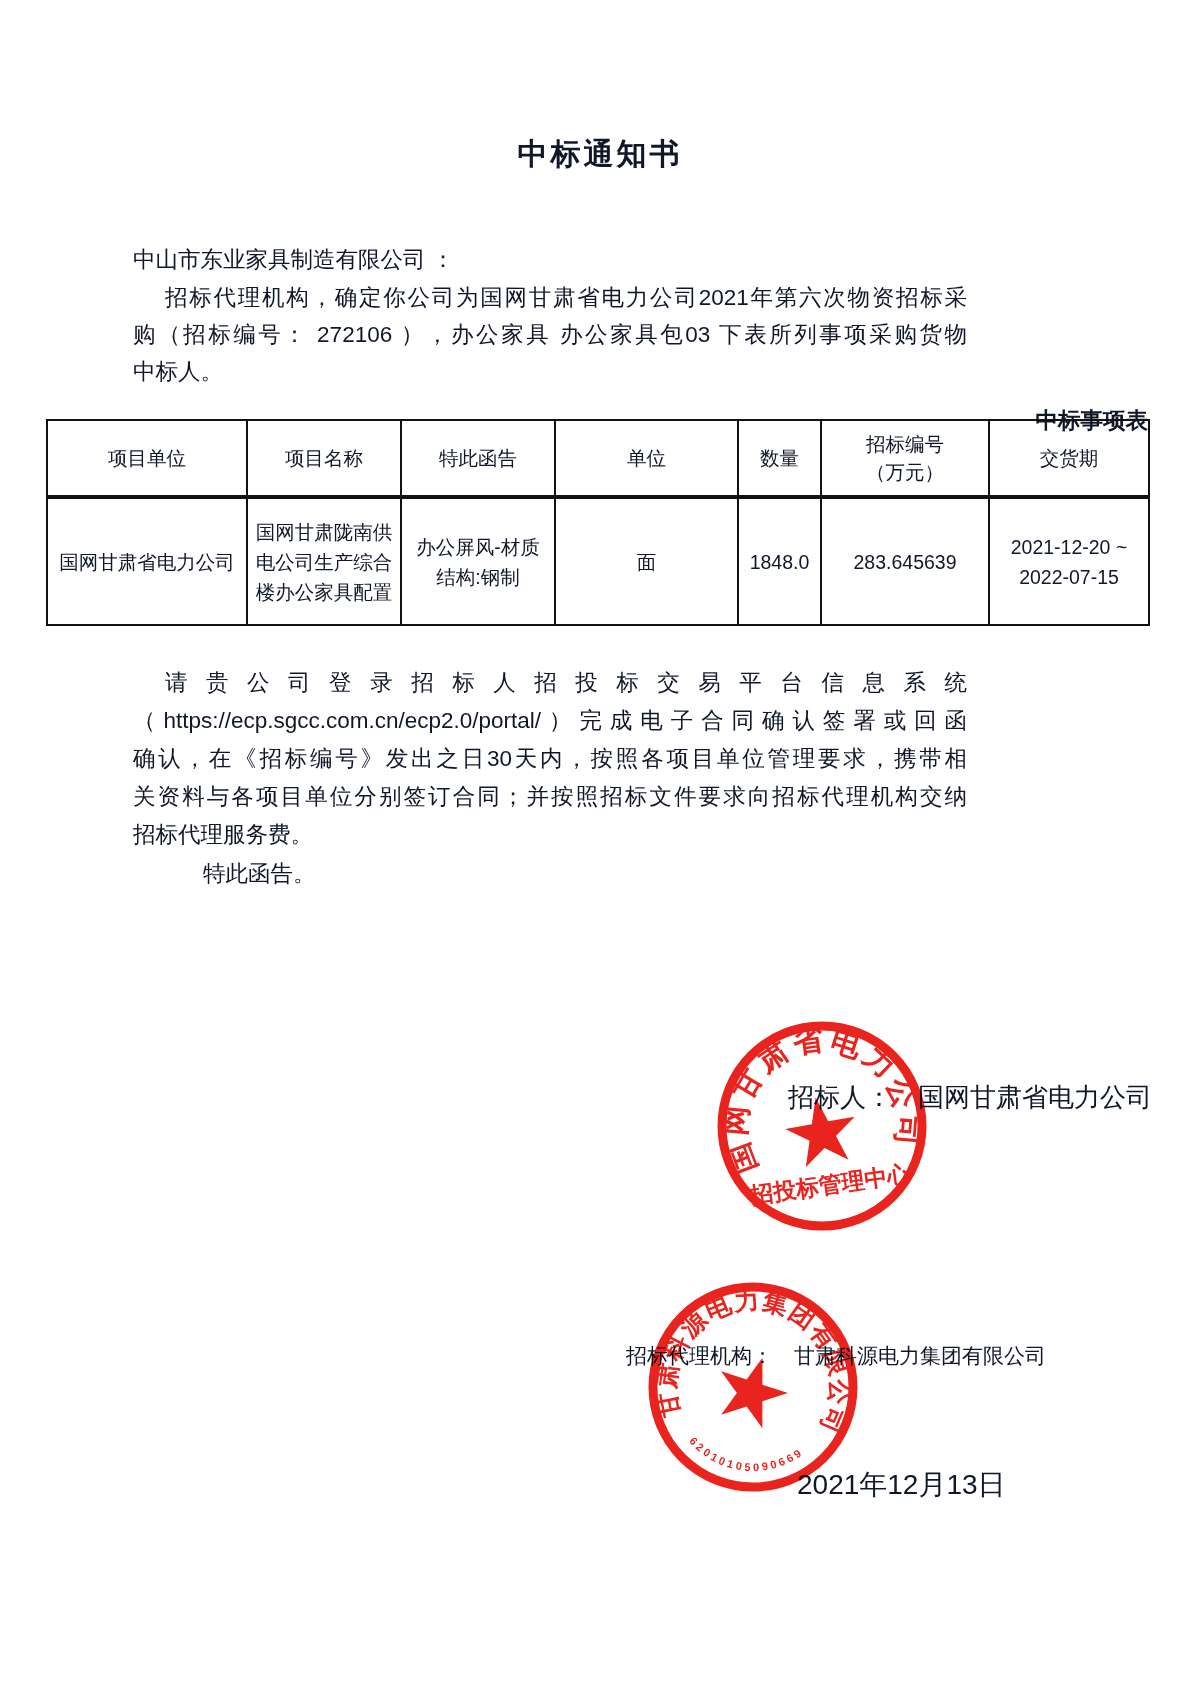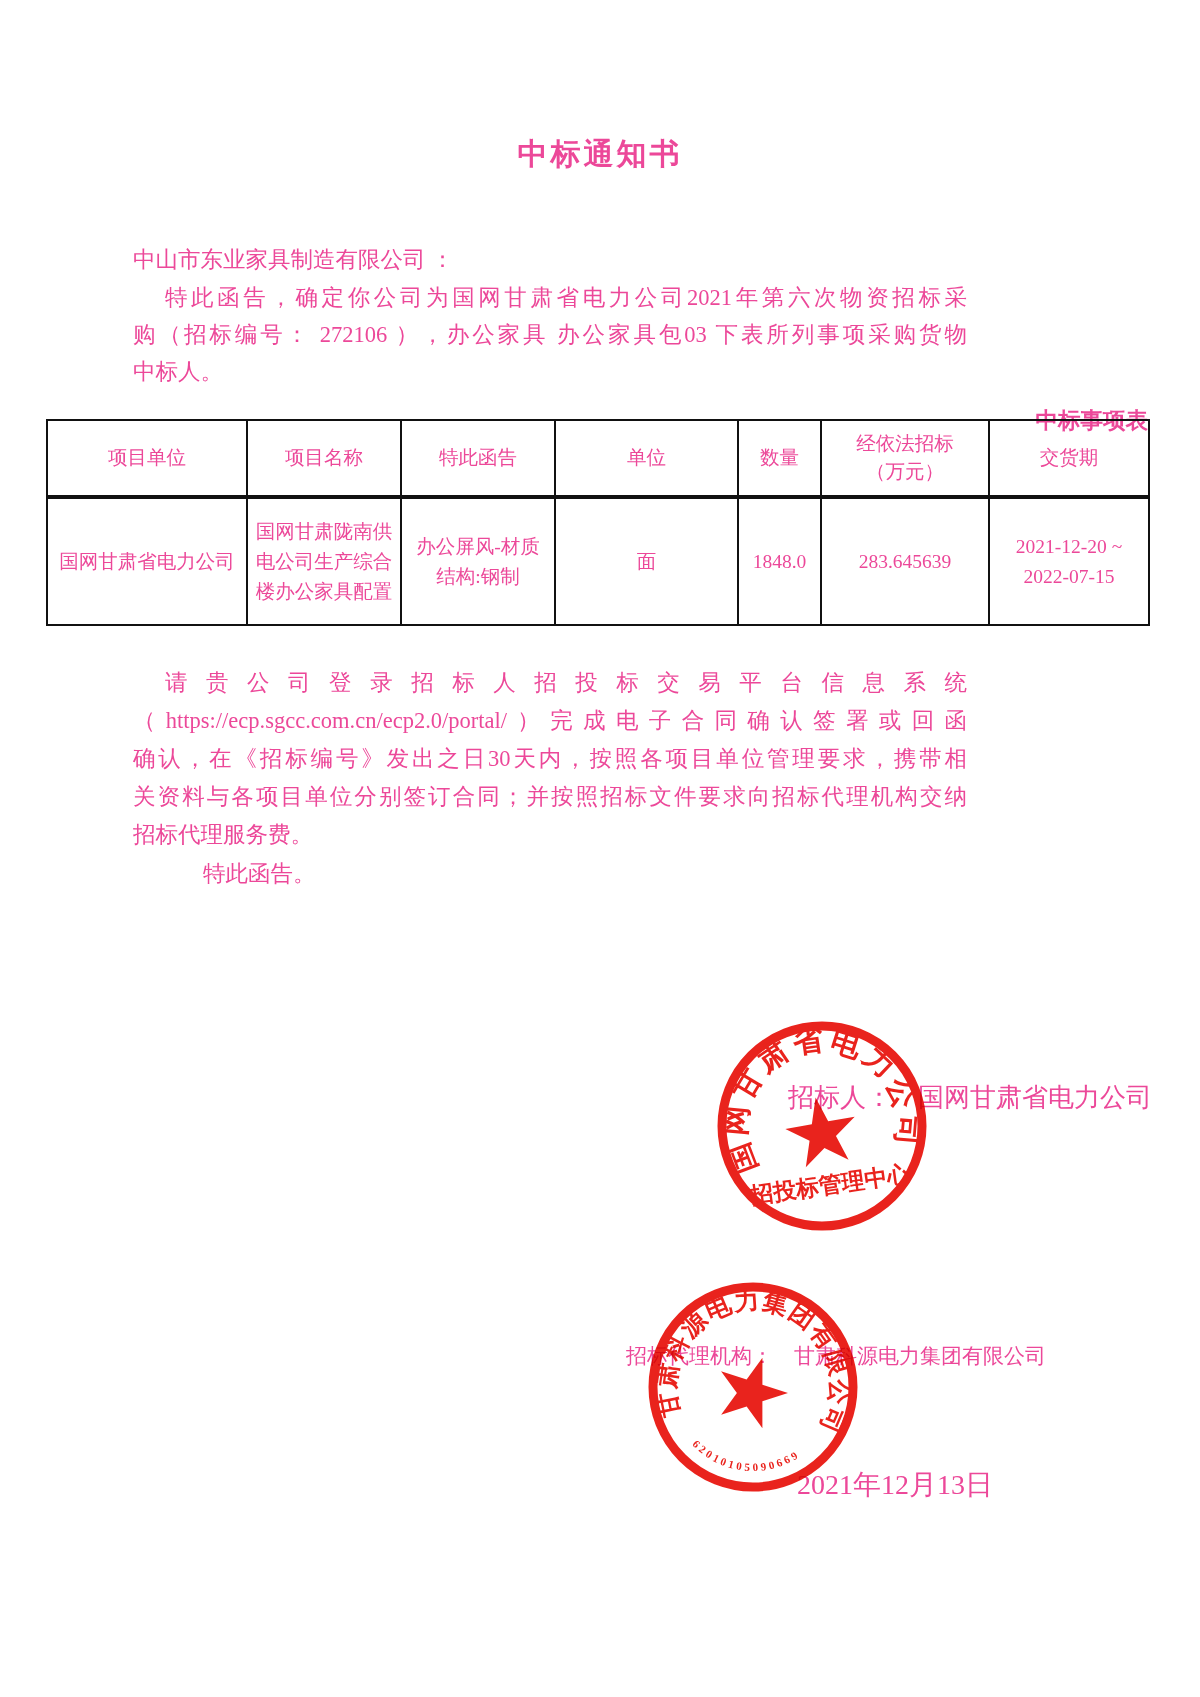--- a/index.html
+++ b/index.html
@@ -1,18 +1,18 @@
 <!DOCTYPE html>
 <html><head>
 <meta charset="utf-8">
 <style>
   html,body{margin:0;padding:0;background:#ffffff;}
   .page{
     position:relative;width:1200px;height:1697px;background:#ffffff;
-    font-family:Liberation Serif, serif;color:#ec4899;
+    font-family:Liberation Sans, sans-serif;color:#0f172a;
     overflow:hidden;
   }
   .abs{position:absolute;}
   .title{top:134px;left:0;width:1200px;text-align:center;font-size:30px;font-weight:bold;letter-spacing:3px;}
   .salutation{top:244px;left:133px;font-size:22.5px;}
   .intro{top:279px;left:133px;width:834px;font-size:22.5px;line-height:37px;}
   .notice{top:664px;left:133px;width:834px;font-size:22.5px;line-height:38px;}
   .jline{text-align:justify;text-align-last:justify;-moz-text-align-last:justify;}
   .indent{padding-left:32px;}
   .caption{top:405px;left:46px;width:1102px;text-align:right;font-size:22.5px;font-weight:bold;}
@@ -40,21 +40,21 @@
 </head>
 <body>
 
 <div class="page">
 
   <div class="abs title">中标通知书</div>
 
   <div class="abs salutation">中山市东业家具制造有限公司 ：</div>
 
   <div class="abs intro">
-    <div class="jline indent">特此函告，确定你公司为国网甘肃省电力公司2021年第六次物资招标采</div>
+    <div class="jline indent">招标代理机构，确定你公司为国网甘肃省电力公司2021年第六次物资招标采</div>
     <div class="jline">购（招标编号： 272106 ），办公家具 办公家具包03 下表所列事项采购货物</div>
     <div>中标人。</div>
   </div>
 
   <div class="abs caption">中标事项表</div>
 
   <table class="award">
     <colgroup>
       <col style="width:200px">
         <col style="width:154px">
@@ -64,21 +64,21 @@
         <col style="width:168px">
         <col style="width:160px">
     </colgroup>
     <tbody>
       <tr class="hdr">
         <td>项目单位</td>
         <td>项目名称</td>
         <td>特此函告</td>
         <td>单位</td>
         <td>数量</td>
-        <td class="preline">经依法招标
+        <td class="preline">招标编号
 （万元）</td>
         <td>交货期</td>
       </tr>
       <tr class="data">
         <td class="pad-wide">国网甘肃省电力公司</td>
         <td class="pad-wide">国网甘肃陇南供电公司生产综合楼办公家具配置</td>
         <td class="pad-wide">办公屏风-材质结构:钢制</td>
         <td>面</td>
         <td>1848.0</td>
         <td>283.645639</td>

